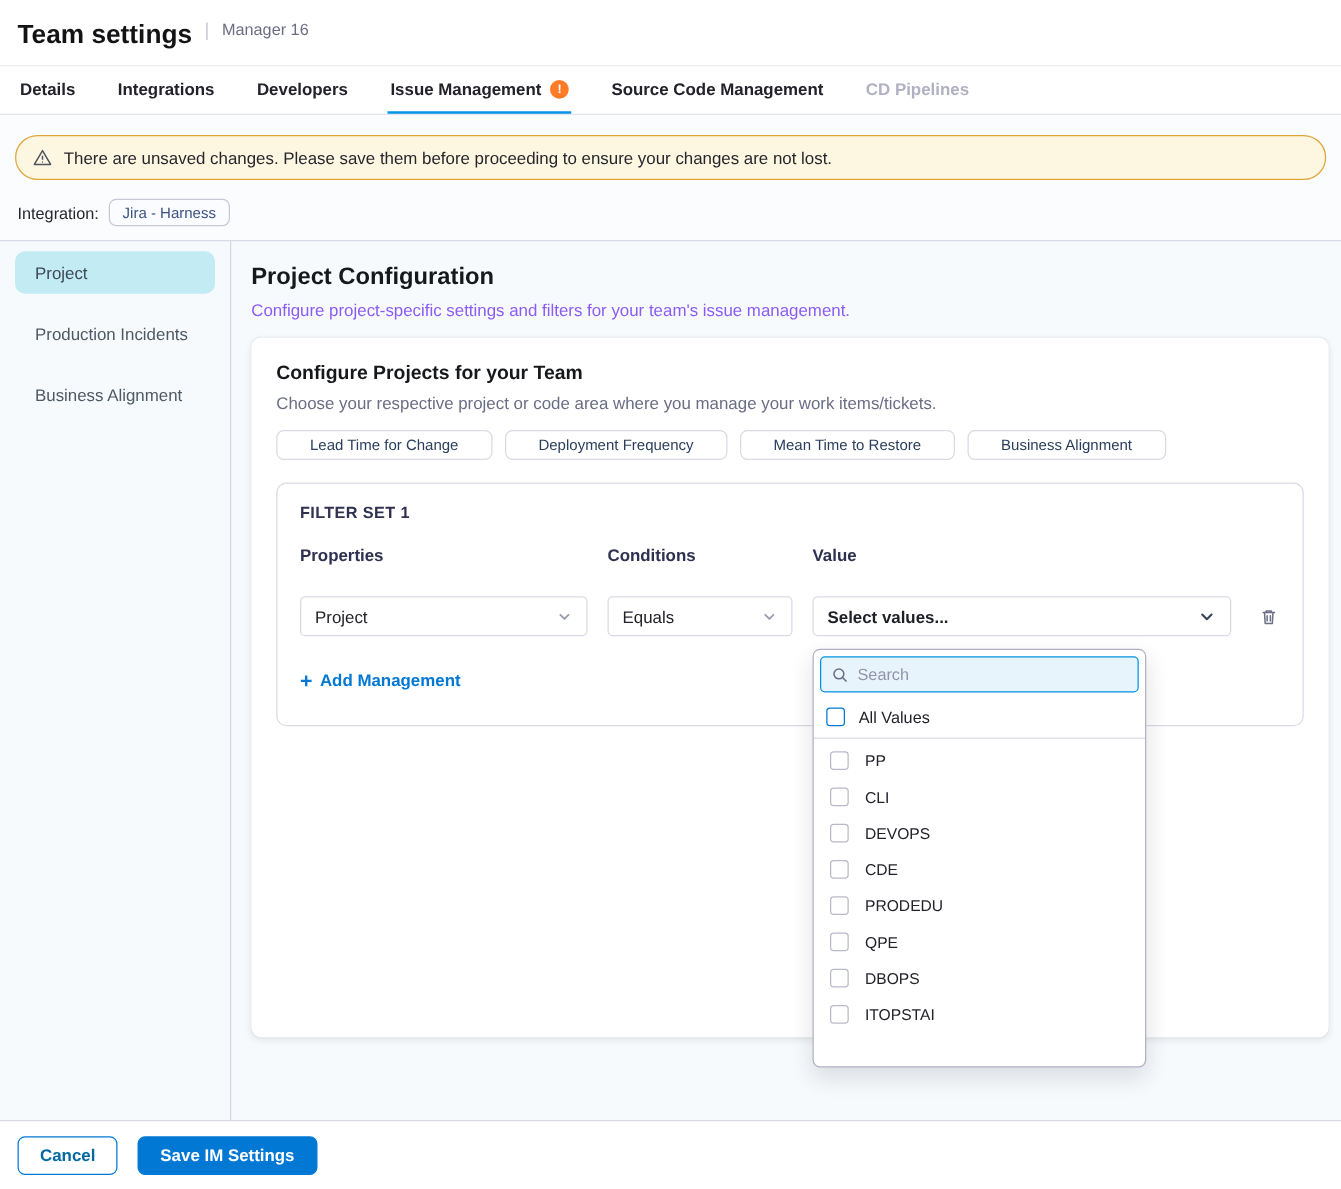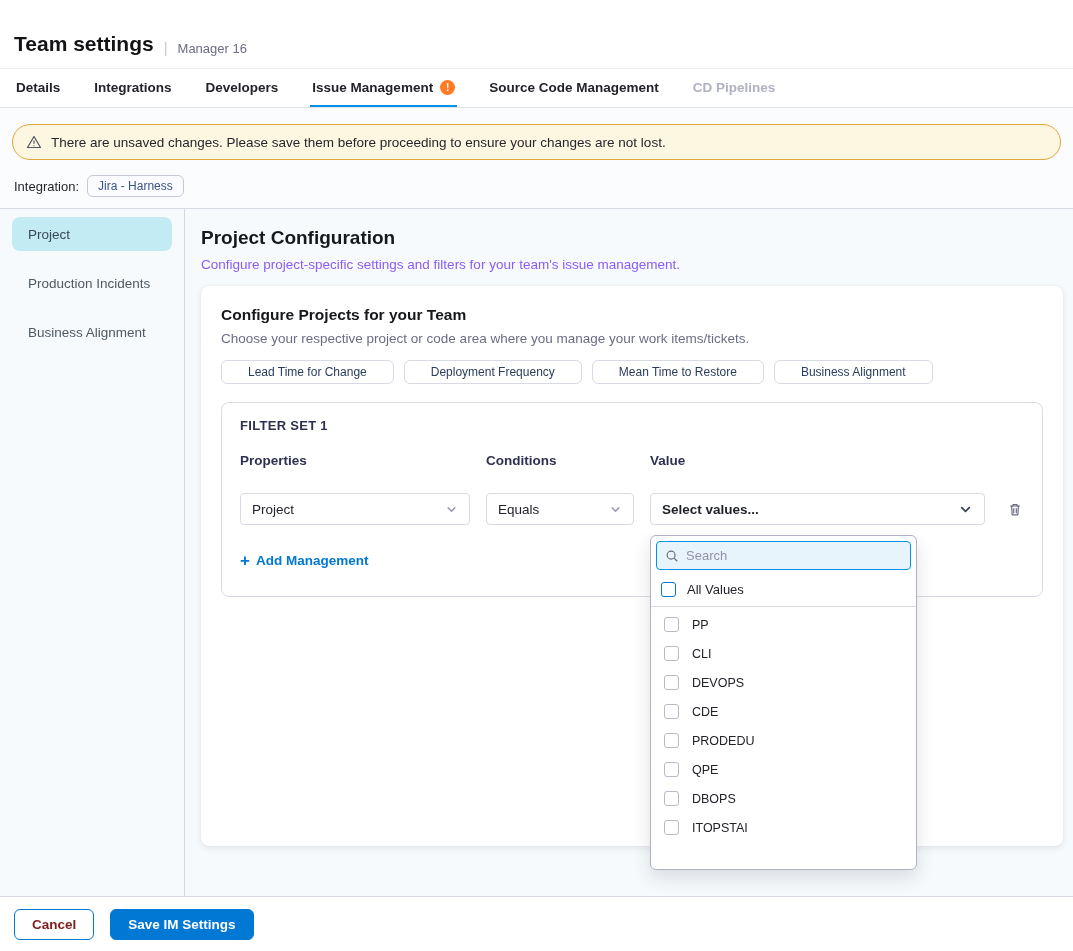--- a/index.html
+++ b/index.html
@@ -4,21 +4,21 @@
 <style>
   * { margin:0; padding:0; box-sizing:border-box; }
   html,body { width:1073px; height:951px; }
   body {
     font-family:"Liberation Sans","DejaVu Sans",sans-serif;
     color:#22222a; background:#fff; overflow:hidden;
   }
   .app { display:flex; flex-direction:column; height:100%; }
 
   
-  .page-header { display:flex; align-items:flex-end; gap:10px; padding:16px 14px 12px;margin-top:16px; }
+  .page-header { display:flex; align-items:flex-start; gap:10px; padding:16px 14px 12px; }
   .page-title { font-size:21px; font-weight:bold; color:#131316; }
   .title-divider { color:#c9cad6; font-size:15px; }
   .title-context { font-size:13px; color:#6b6d85; }
 
   
   .tabbar { display:flex; gap:30px; padding:0 14px; border-top:1px solid #ececf1; border-bottom:1px solid #e4e5ec; background:#fff; }
   .tab { padding:11px 2px 10px; font-size:13.5px; font-weight:600; color:#22222a; cursor:pointer;
          border-bottom:2px solid transparent; display:flex; align-items:center; gap:7px;text-align:center; }
   .tab.active { border-bottom-color:#0092e4; }
   .tab.disabled { color:#b0b1c3; cursor:default; }
@@ -80,21 +80,21 @@
   .dd-list { padding-top:3px; }
   .dd-opt { display:flex; align-items:center; gap:13px; height:29px; padding:0 10px 0 13px;
             font-size:12.5px; color:#22222a; cursor:pointer; }
   .cb { width:15px; height:15px; border:1.5px solid #b9bac9; border-radius:3px; background:#fff; flex:none; }
   .cb.accent { border-color:#0278d5; }
 
   
   .footer { height:55px; flex:none; border-top:1px solid #d9dae5; background:#fff; display:flex;
             align-items:center; gap:16px; padding:0 14px; }
   .btn { border-radius:6px; font-size:13.5px; font-weight:bold; padding:7px 17px; cursor:pointer; font-family:inherit; }
-  .btn-outline { background:#fff; border:1.5px solid #0278d5; color:#7f1d1d; }
+  .btn-outline { background:#fff; border:1.5px solid #0278d5; color:#0369a1; }
   .btn-primary { background:#0278d5; border:1.5px solid #0278d5; color:#fff; }
 
   .icon { display:inline-flex; align-items:center; }
 </style>
 </head>
 <body>
 
 <div class="app">
 
   <div class="page-header">

